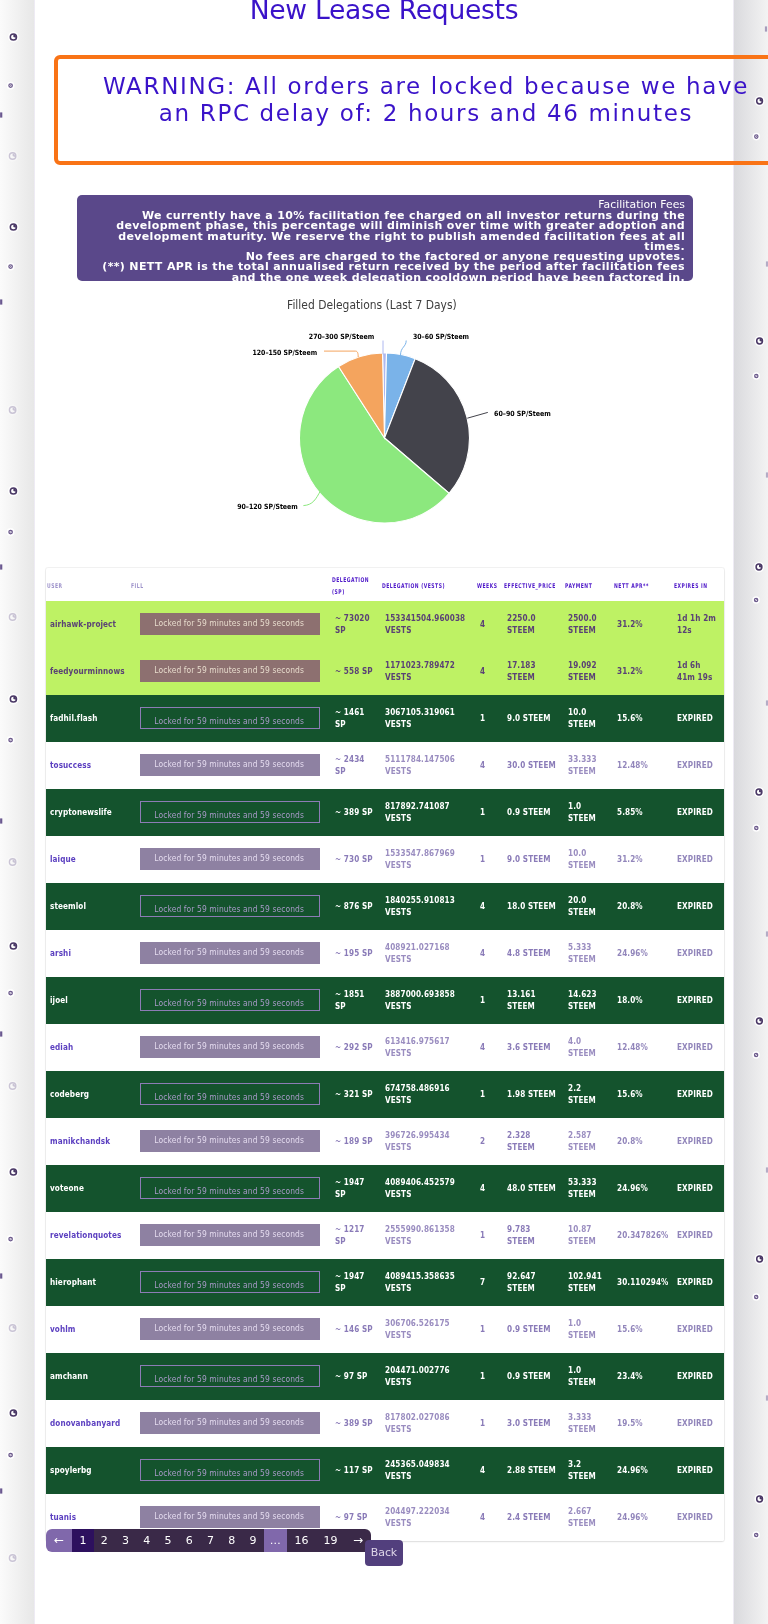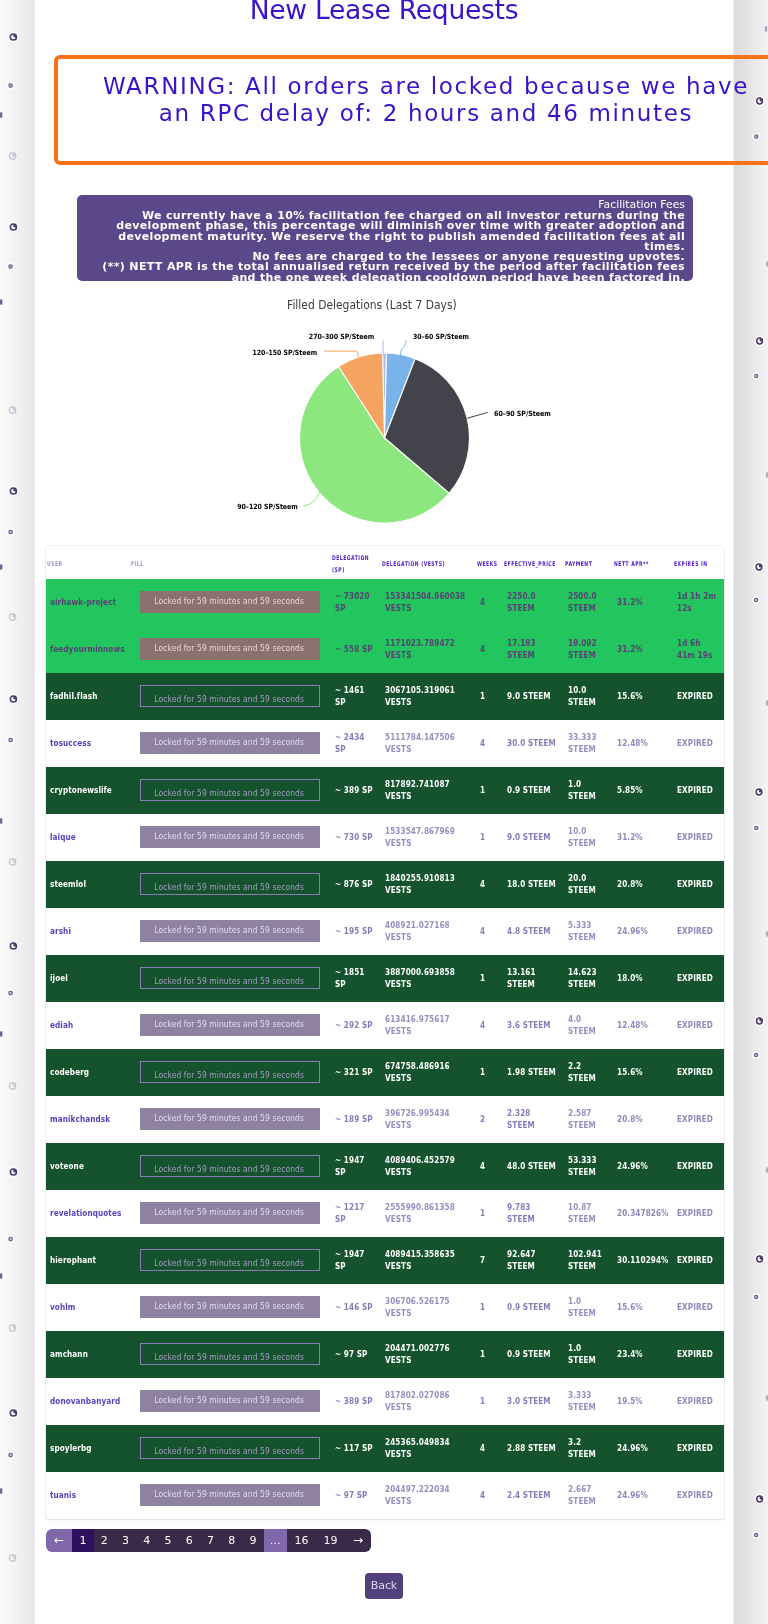--- a/index.html
+++ b/index.html
@@ -34,42 +34,42 @@
     position:absolute; left:42px; top:175px; width:616px; height:86px;
     background:#5a488a; color:#fff;
     border-radius:5px; padding:3px 8px 0 8px; text-align:right;margin-top:20px;
   }
   .fees-heading { font-size:10.85px; line-height:13px; font-weight:400; }
   .fees-line { font-size:11px; line-height:10.3px; font-weight:700; letter-spacing:0.34px; }
 
   .chart-wrap { position:absolute; left:0; top:280px; width:572px; height:250px; }
 
   .table-card {
-    position:absolute; left:11px; top:546px; width:678px;
+    position:absolute; left:11px; top:568px; width:678px;
     background:#fff; border-radius:2px;
     box-shadow:0 1px 2px rgba(0,0,0,0.09), 0 0 0 1px rgba(0,0,0,0.05);
     overflow:hidden;
   }
   table.data { width:100%; border-collapse:collapse; table-layout:fixed; }
   table.data th {
     text-align:left; padding:4px 4px 0px 1px; vertical-align:middle;
     height:33px; font-weight:400; line-height:0;
   }
   table.data th > span {
     display:inline-block; transform:scaleX(0.705); transform-origin:left center;
     width:141.8%; font-size:6.45px; font-weight:700; letter-spacing:0.7px;
     line-height:11.1px; color:#4e18c9;
   }
   table.data th.soft > span { color:#9d92ca; }
   table.data td { padding:3px 4px; vertical-align:middle; height:47px; line-height:0; }
   table.data td > span.ct {
     display:inline-block; transform:scaleX(0.91); transform-origin:left center;
     width:109.9%; font-size:8px; font-weight:700; letter-spacing:0.1px; line-height:11.2px;
   }
-  tr.r-highlight { background:#22c55e; }
+  tr.r-highlight { background:#bef264; }
   tr.r-highlight td > span.ct { color:#5a4275; }
   tr.r-dark { background:#14532d; }
   tr.r-dark td > span.ct { color:#ffffff; }
   tr.r-light { background:#ffffff; }
   tr.r-light td > span.ct { color:#9a8dc0; }
   tr.r-light td.user > span.ct { color:#5b3fc0; }
   tr.r-light td.weeks > span.ct, tr.r-light td.sp > span.ct,
   tr.r-light td.price > span.ct { color:#8a7bb8; }
   tr.r-light td.apr > span.ct, tr.r-light td.expires > span.ct { color:#9286bb; }
 
@@ -91,21 +91,21 @@
     height:23.2px; display:flex; align-items:center; justify-content:center;
     background:#3a2948; color:#fff; font-size:11px; font-weight:400; width:21.25px;
   }
   .pg.arrow { background:#8068ab; width:26.3px; font-size:12px; }
   .pg.first { border-radius:6px 0 0 6px; }
   .pg.last { border-radius:0 6px 6px 0; background:#3a2948; width:26px; font-size:12px; }
   .pg.active { background:#2d105e; }
   .pg.gap { background:#8068ab; width:23.4px; font-size:11px; }
   .pg.wide { width:29px; }
 
-  .back-wrap { position:absolute; left:0; top:1573px; width:698px; text-align:center; }
+  .back-wrap { position:absolute; left:0; top:1540px; width:698px; text-align:center; }
   .backbtn {
     display:inline-block; background:#523f7d; color:#ded6e8; border:none;
     border-radius:4px; font-size:11px; padding:0; font-family:inherit;
     width:38.9px; height:26.1px; line-height:26.1px; letter-spacing:-0.1px;
   }
 </style>
 </head>
 <body>
 
 <svg id="bg-deco" viewBox="0 0 768 1624" xmlns="http://www.w3.org/2000/svg">
@@ -358,21 +358,21 @@
 <div id="content" style="position:absolute;left:0;top:60px;width:698px;height:1624px;">
   <h1 class="page-title">New Lease Requests</h1>
 
   <div class="warning-box">
     <div class="warning-text">WARNING: All orders are locked because we have an RPC delay of: 2 hours and 46 minutes</div>
   </div>
 
   <div class="fees-box">
     <div class="fees-heading">Facilitation Fees</div>
     <div class="fees-line">We currently have a 10% facilitation fee charged on all investor returns during the development phase, this percentage will diminish over time with greater adoption and development maturity. We reserve the right to publish amended facilitation fees at all times.</div>
-    <div class="fees-line">No fees are charged to the lessees or anyone requesting upvotes.</div>
+    <div class="fees-line">No fees are charged to the factored or anyone requesting upvotes.</div>
     <div class="fees-line">(**) NETT APR is the total annualised return received by the period after facilitation fees and the one week delegation cooldown period have been factored in.</div>
   </div>
 
   <div class="chart-wrap">
     <svg id="pie-svg" width="698" height="250" viewBox="0 0 698 250">
           <path d="M 349.5 158 L 347.50 73.02 A 85 85 0 0 1 351.50 73.02 Z" fill="#aeb8f0" stroke="#ffffff" stroke-width="1.1"></path>
           <path d="M 349.5 158 L 351.50 73.02 A 85 85 0 0 1 380.17 78.73 Z" fill="#7ab3e9" stroke="#ffffff" stroke-width="1.1"></path>
           <path d="M 349.5 158 L 380.17 78.73 A 85 85 0 0 1 414.08 213.26 Z" fill="#43434b" stroke="#ffffff" stroke-width="1.1"></path>
           <path d="M 349.5 158 L 414.08 213.26 A 85 85 0 1 1 303.53 86.51 Z" fill="#8ce87e" stroke="#ffffff" stroke-width="1.1"></path>
           <path d="M 349.5 158 L 303.53 86.51 A 85 85 0 0 1 347.50 73.02 Z" fill="#f4a45e" stroke="#ffffff" stroke-width="1.1"></path>

